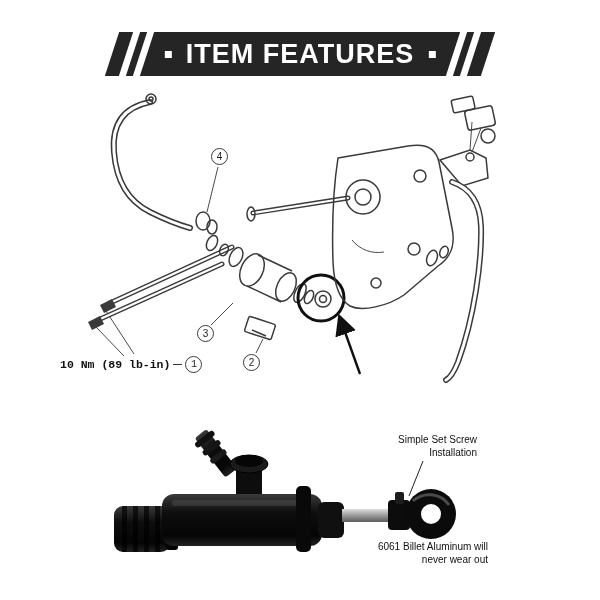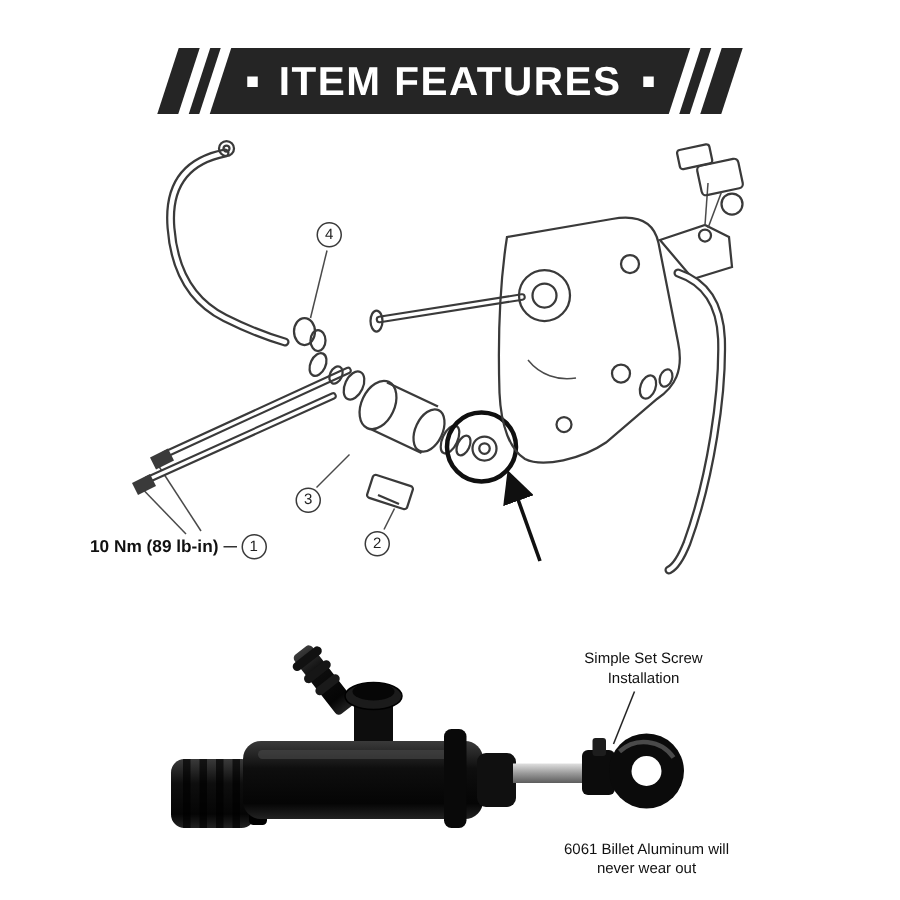--- a/index.html
+++ b/index.html
@@ -20,28 +20,28 @@
   .banner-title { color:#ffffff; font-weight:bold; font-size:27px; letter-spacing:1px; white-space:nowrap; }
   .dot { width:7px; height:7px; background:#ffffff; display:inline-block; }
 
   
   .callout { position:absolute; width:17px; height:17px; border:1.3px solid #3a3a3a; border-radius:50%;
              background:#fff; display:flex; align-items:center; justify-content:center;
              font-size:10px; color:#222; }
   .callout-inline { width:17px; height:17px; border:1.3px solid #3a3a3a; border-radius:50%;
              background:#fff; display:flex; align-items:center; justify-content:center;
              font-size:10px; color:#222; flex:none; }
-  .torque-row { position:absolute; left:60px; top:356px; display:flex; align-items:center; gap:3px; }
+  .torque-row { position:absolute; left:60px; top:356px; display:flex; align-items:center; gap:3px;font-family:Liberation Mono, monospace; }
   .torque-text { font-weight:bold; font-size:11.5px; color:#111; white-space:nowrap; }
   .dash { width:9px; height:1.5px; background:#333; }
   .warning-note { position:absolute; left:293px; top:378px; width:186px;
                   font-size:9px; line-height:1.4; color:#111; text-align:center; }
-  .product-label { position:absolute; font-size:10px; line-height:1.25; color:#111; text-align:center; }
+  .product-label { position:absolute; font-size:10px; line-height:1.25; color:#111; text-align:right; }
   .label-setscrew { left:381px; top:434px; width:96px; }
-  .label-billet { left:374px; top:561px; width:114px; }
+  .label-billet { left:374px; top:541px; width:114px; }
 
   
   .ln { stroke:#3a3a3a; stroke-width:1.5; fill:none; }
   .lnthin { stroke:#4a4a4a; stroke-width:1; fill:none; }
   .tube-o { stroke:#3a3a3a; stroke-width:6; fill:none; stroke-linecap:round; }
   .tube-i { stroke:#ffffff; stroke-width:3; fill:none; stroke-linecap:round; }
   .shaft-o { stroke:#3a3a3a; stroke-width:5; fill:none; stroke-linecap:round; }
   .shaft-i { stroke:#ffffff; stroke-width:2.2; fill:none; stroke-linecap:round; }
   .head { stroke:#3a3a3a; stroke-width:9; fill:none; stroke-linecap:butt; }
   .hl { stroke:#101010; stroke-width:3; fill:none; }

